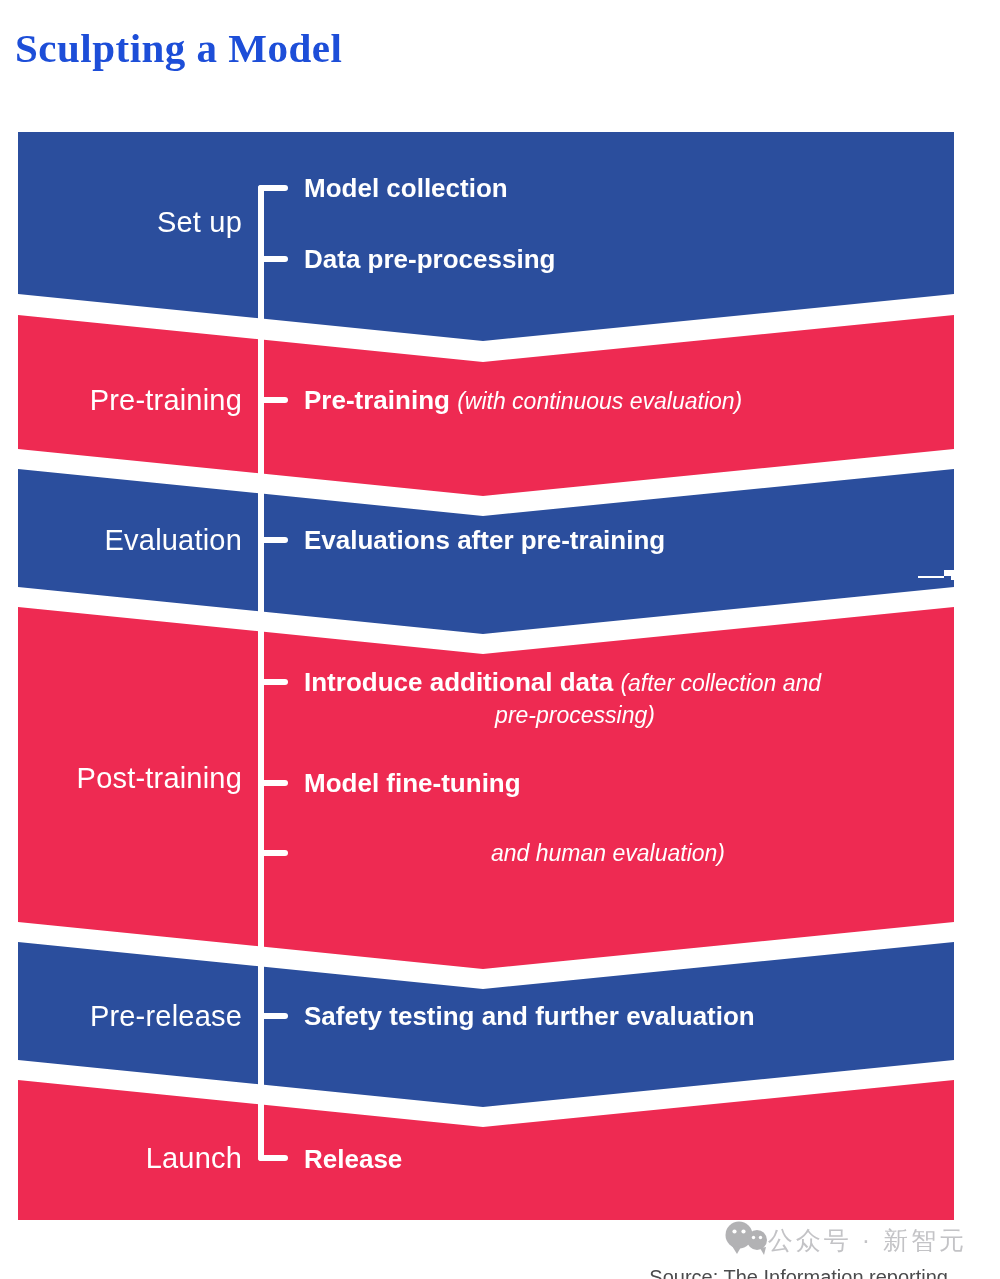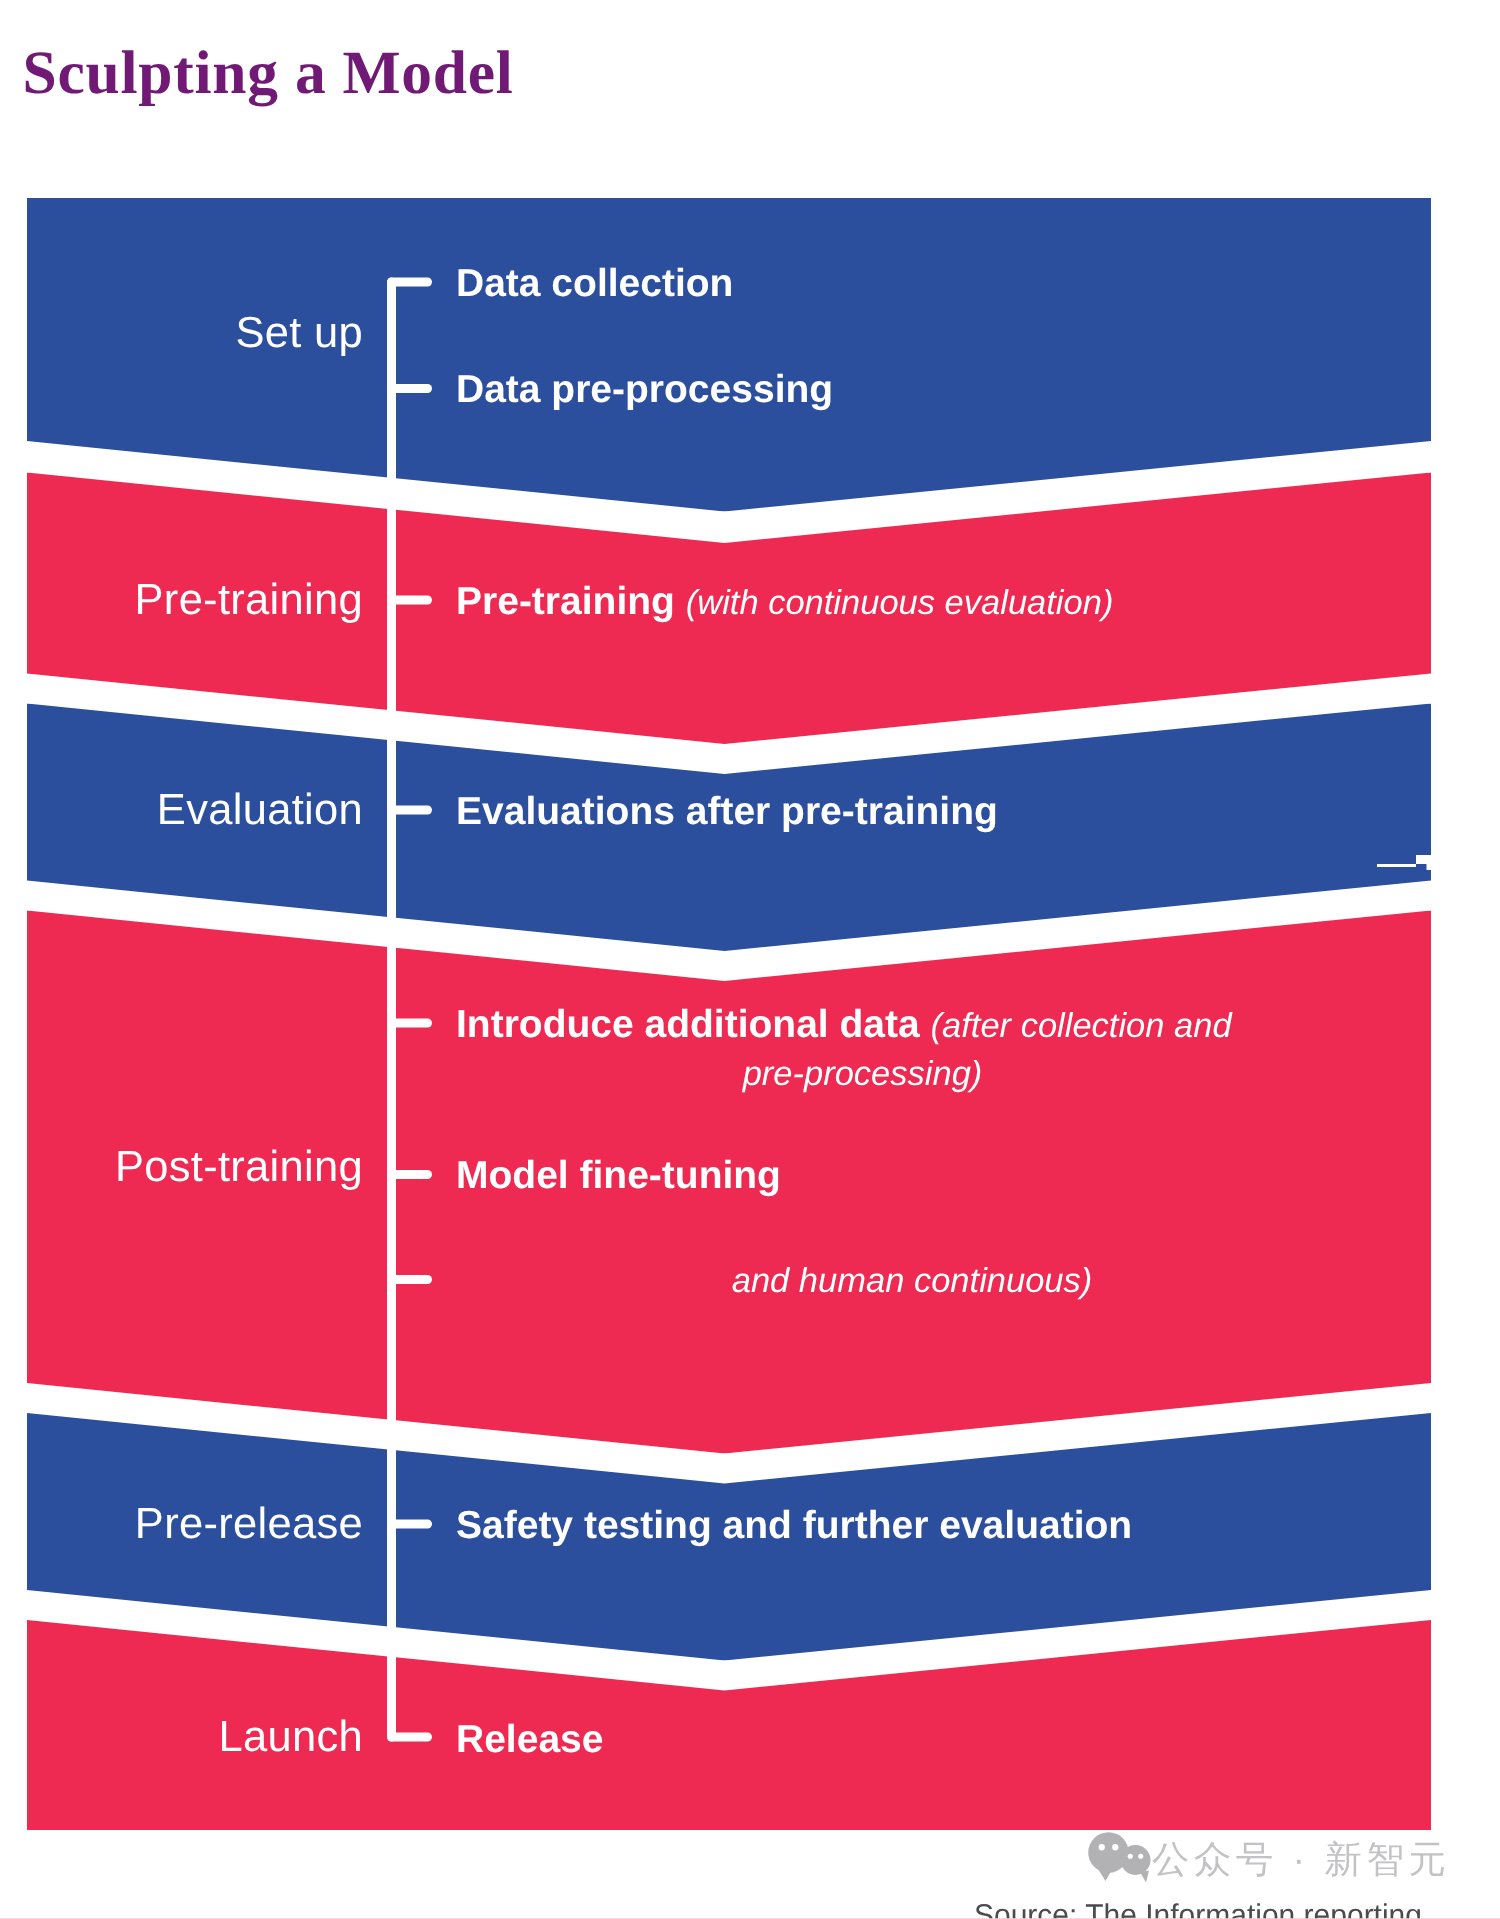--- a/index.html
+++ b/index.html
@@ -3,21 +3,21 @@
 <meta charset="utf-8">
 <style>
   html,body { margin:0; padding:0; background:#ffffff; }
   .fig {
     position:relative; width:1000px; height:1279px; background:#fff;
     font-family:"Liberation Sans", sans-serif; overflow:hidden;
   }
   .title {
     position:absolute; left:15px; top:24px;
     font-family:"Liberation Serif", serif; font-weight:bold;
-    font-size:41px; color:#701a75; letter-spacing:0.5px;
+    font-size:41px; color:#1d4ed8; letter-spacing:0.5px;
   }
   .subtitle {
     position:absolute; left:16px; top:83px;
     font-size:24px; color:#121212; letter-spacing:0.2px;
   }
 
   
   .diagram { position:absolute; left:18px; top:132px; width:936px; height:1088px; }
   .band { position:absolute; inset:0; }
   .band.blue { background:var(--blue,#2b4e9d); }
@@ -93,42 +93,42 @@
     <div class="tick" style="top:1023px"></div>
 
     <div class="stage-label" style="top:70px">Set up</div>
     <div class="stage-label" style="top:248px">Pre-training</div>
     <div class="stage-label" style="top:388px">Evaluation</div>
     <div class="stage-label" style="top:626px">Post-training</div>
     <div class="stage-label" style="top:864px">Pre-release</div>
     <div class="stage-label" style="top:1006px">Launch</div>
 
     <div class="item" style="top:40px">
-      <div class="line1"><span>Data collection</span></div>
+      <div class="line1"><span>Model collection</span></div>
     </div>
     <div class="item" style="top:111px">
       <div class="line1"><span>Data pre-processing</span></div>
     </div>
     <div class="item" style="top:252px">
       <div class="line1"><span>Pre-training</span>
         <span class="note">(with continuous evaluation)</span></div>
     </div>
     <div class="item" style="top:392px">
       <div class="line1"><span>Evaluations after pre-training</span></div>
     </div>
     <div class="item" style="top:534px">
       <div class="line1"><span>Introduce additional data</span>
         <span class="note">(after collection and</span></div>
       <div class="cont" style="width:542px">pre-processing)</div>
     </div>
     <div class="item" style="top:635px">
       <div class="line1"><span>Model fine-tuning</span></div>
     </div>
     <div class="item" style="top:705px">
-      <div class="cont" style="width:608px">and human continuous)</div>
+      <div class="cont" style="width:608px">and human evaluation)</div>
     </div>
     <div class="item" style="top:868px">
       <div class="line1"><span>Safety testing and further evaluation</span></div>
     </div>
     <div class="item" style="top:1011px">
       <div class="line1"><span>Release</span></div>
     </div>
 
     <div class="artifact">
       <span class="dash"></span>

